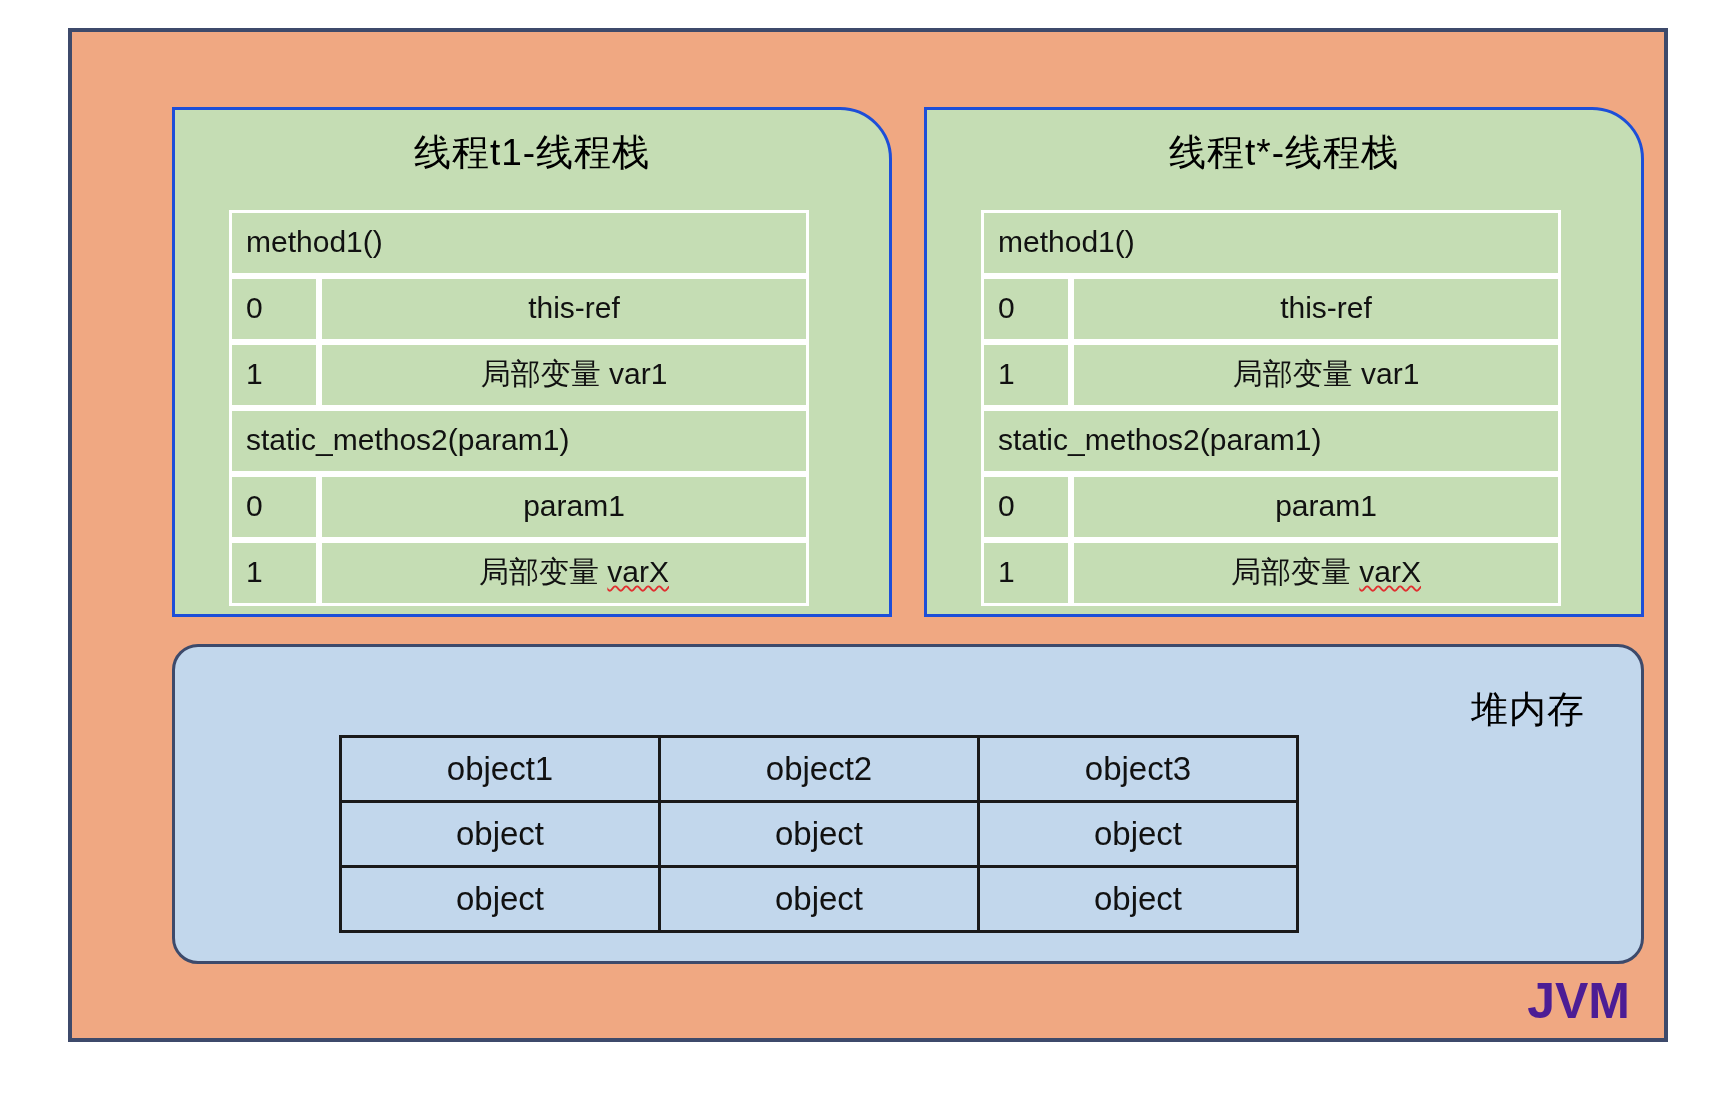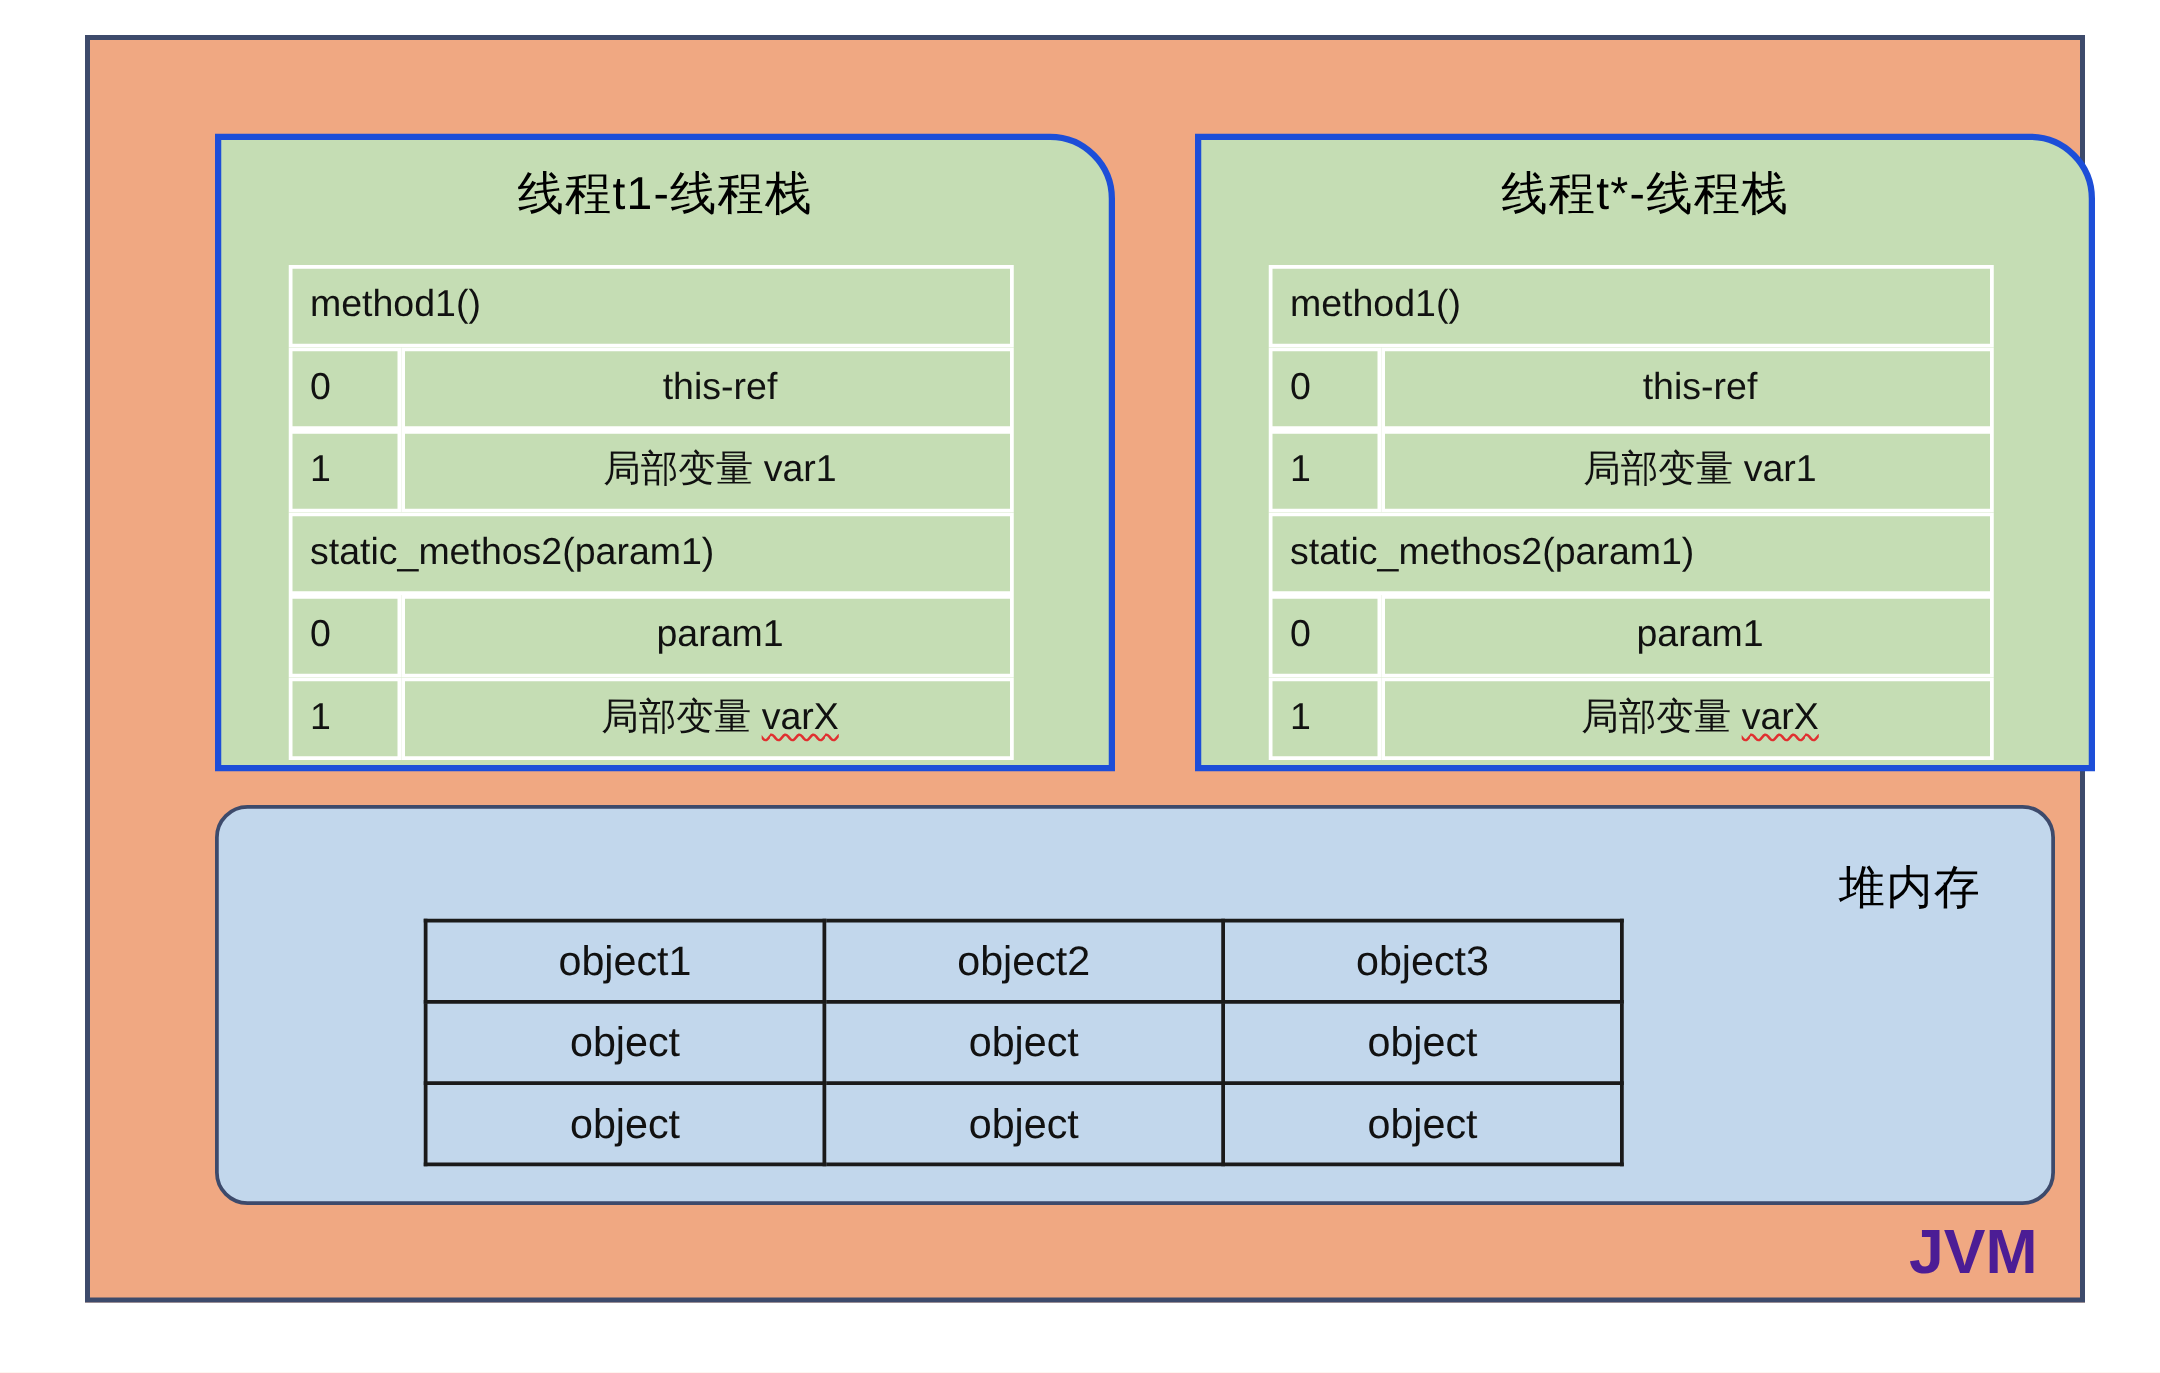--- a/index.html
+++ b/index.html
@@ -41,32 +41,32 @@
     font-weight: bold;
     color: #4c1d95;
     letter-spacing: 0px;
     line-height: 1;
   }
 
   
   .stack-panel {
     position: absolute;
     background: #c5ddb4;
-    border: 5px solid #1d4ed8;
+    border: 3px solid #1d4ed8;
     box-sizing: border-box;
     border-top-right-radius: 52px;
   }
   .stack-panel.left {
     left: 100px;
     top: 75px;
     width: 720px;
     height: 510px;
   }
   .stack-panel.right {
-    left: 884px;
+    left: 852px;
     top: 75px;
     width: 720px;
     height: 510px;
   }
 
   .stack-title {
     text-align: center;
     font-size: 37px;
     color: #000000;
     margin-top: 18px;

